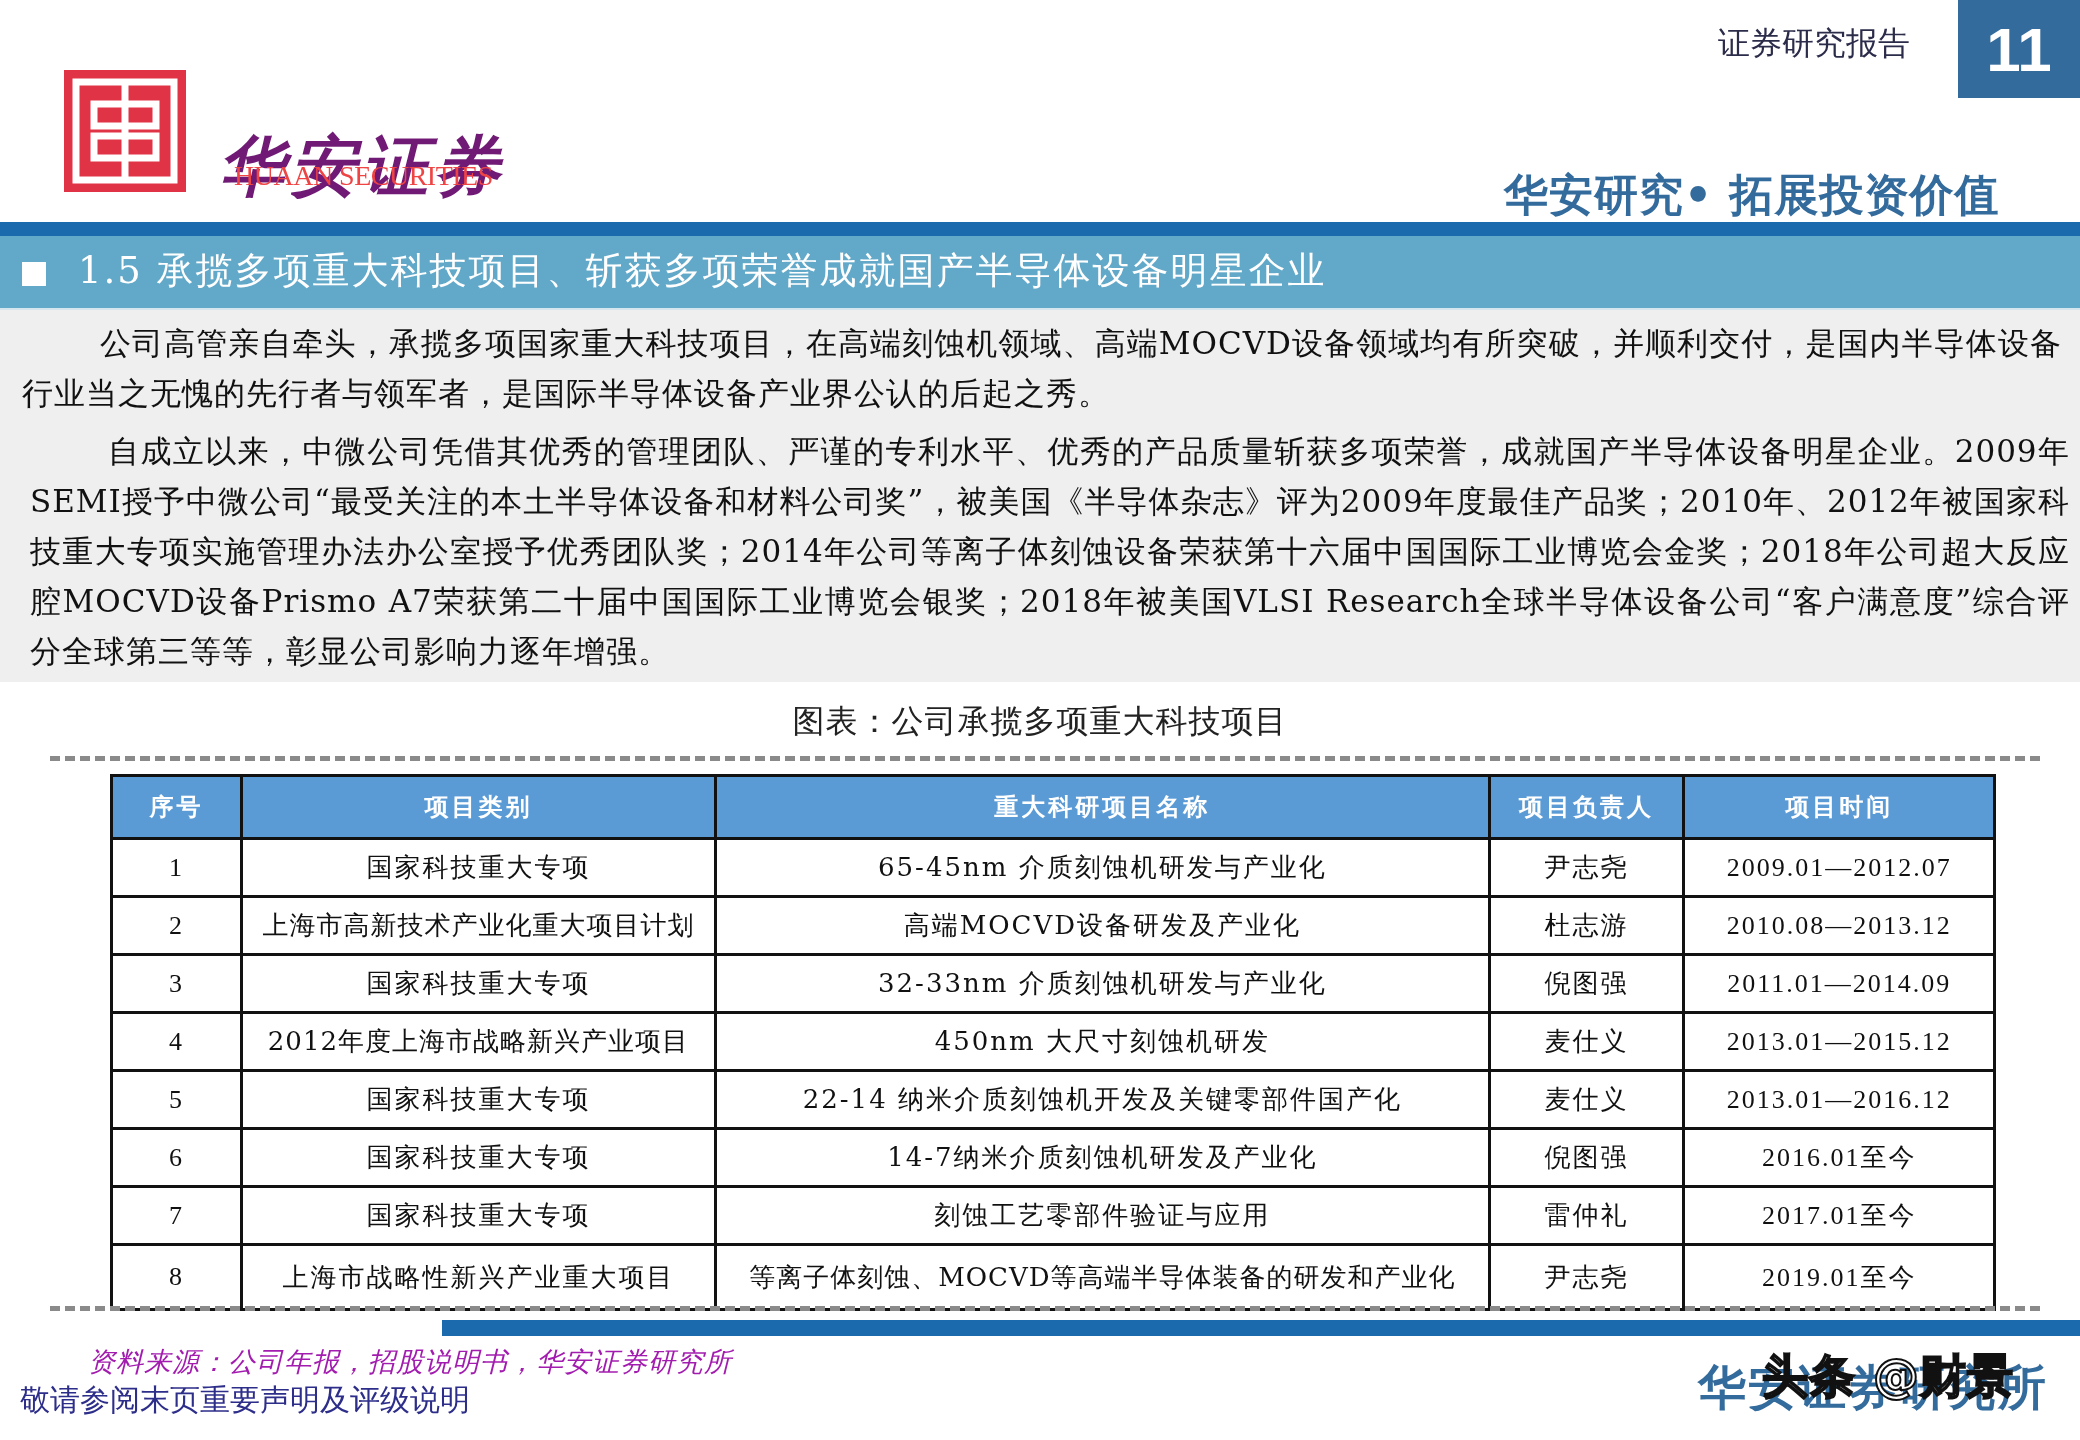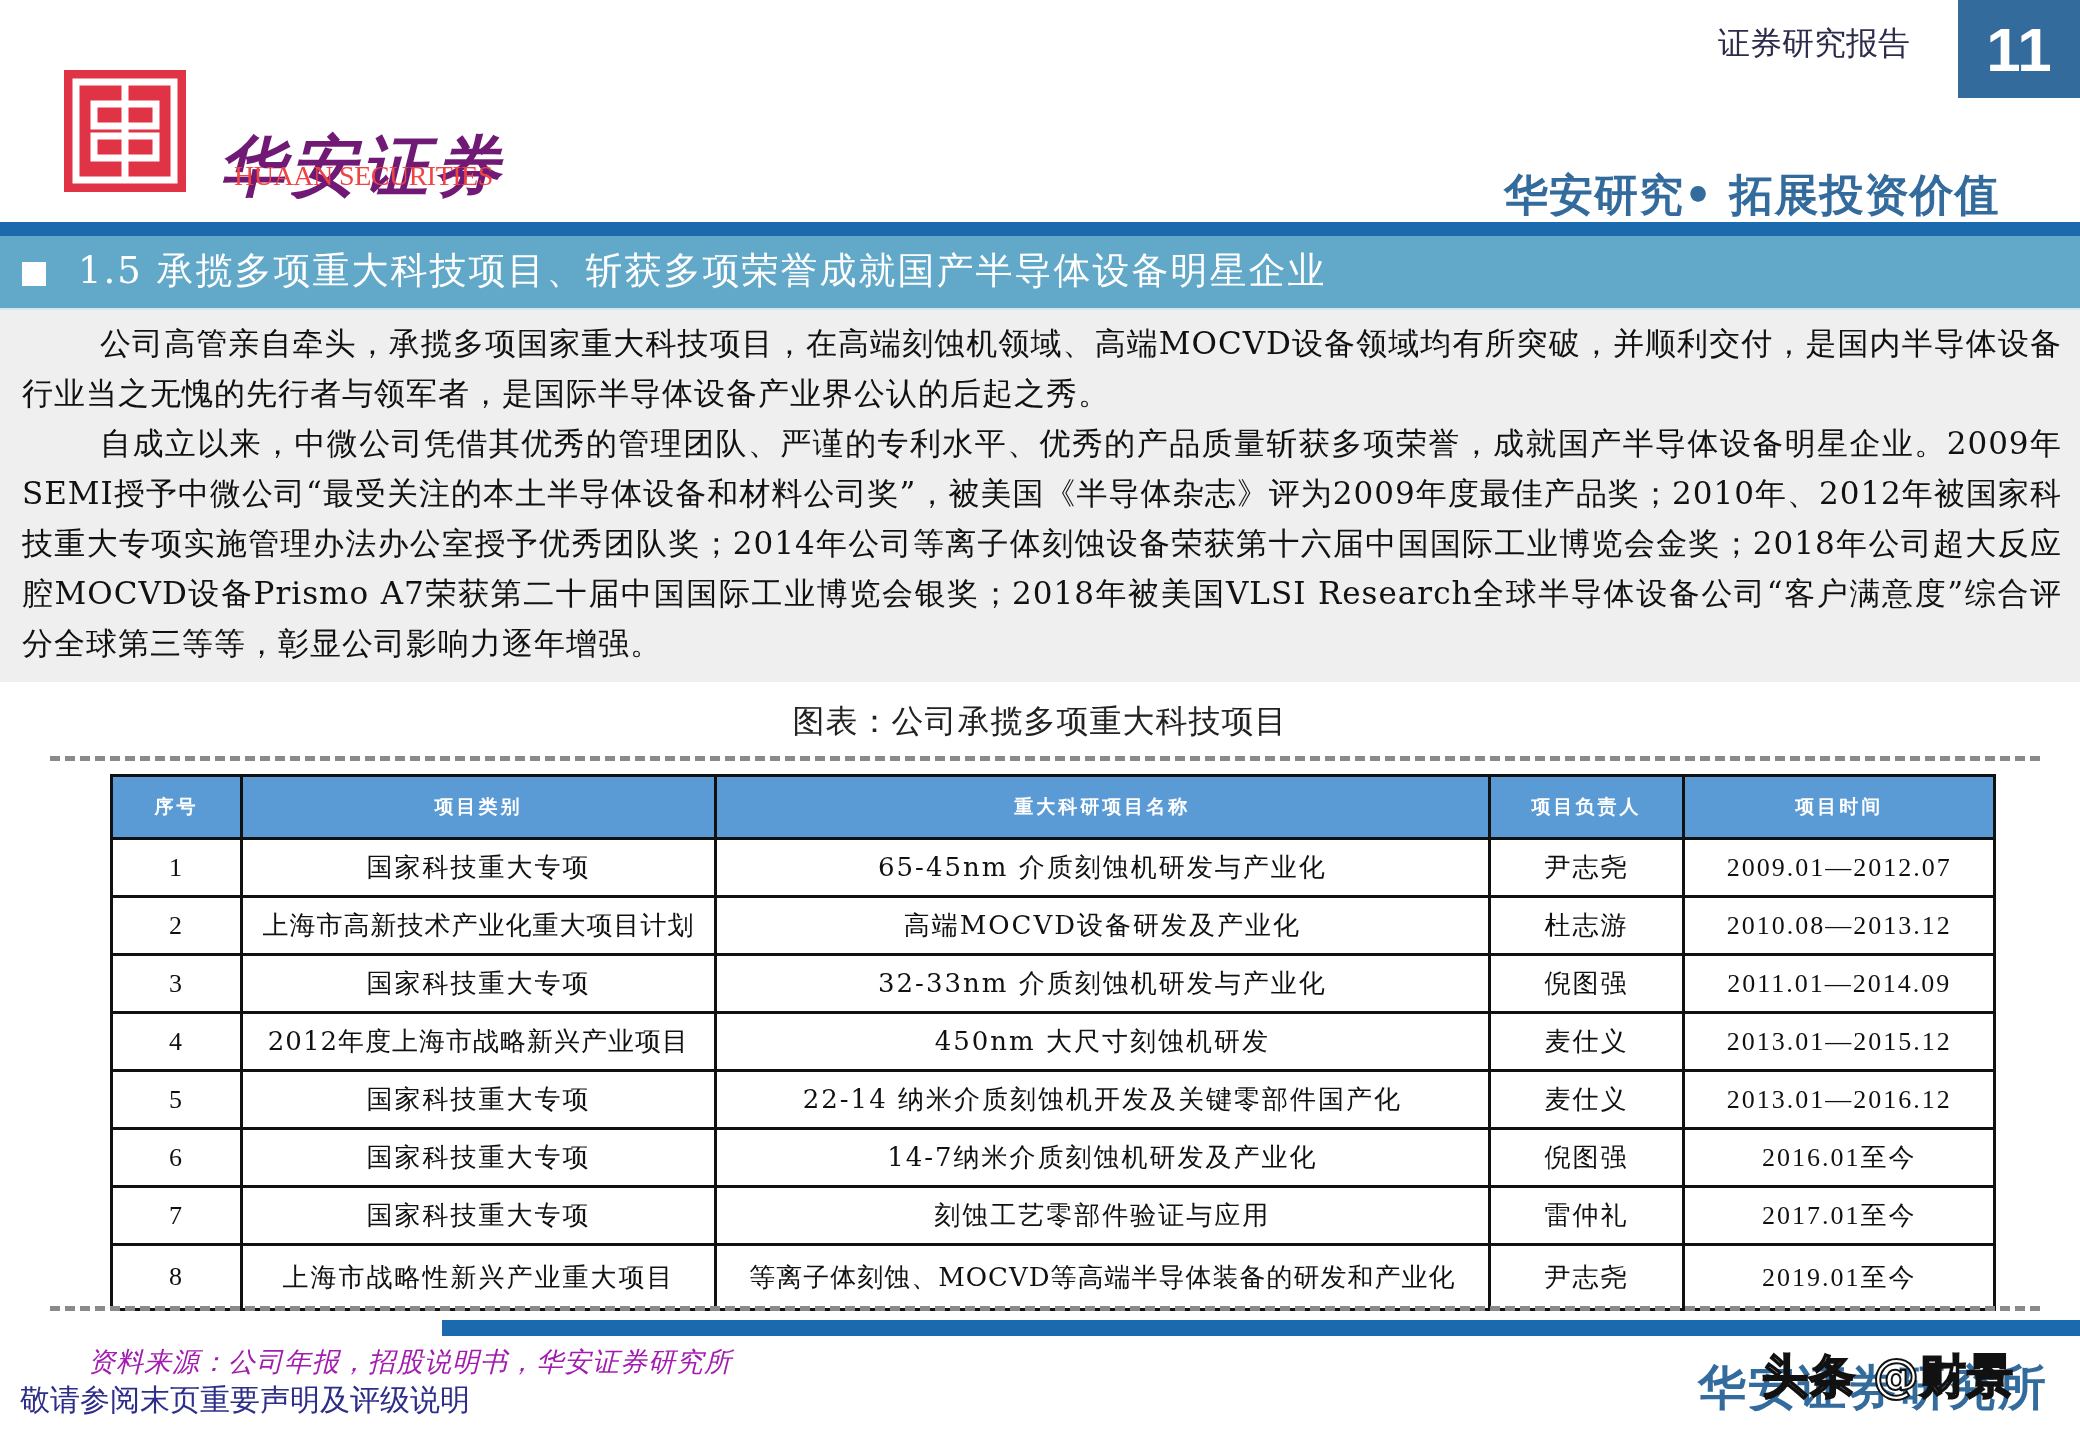--- a/index.html
+++ b/index.html
@@ -30,21 +30,21 @@
   #para1 { top:318px; text-indent:78px; }
   #para2 { top:418px; text-indent:78px; }
 
   
   #fig-caption { left:0; width:2080px; top:700px; text-align:center; font-size:32px; color:#222; letter-spacing:1px; }
   .dash { position:absolute; left:50px; width:1990px; height:0; border-top:5px dashed #8a8a8a; }
   #dash-top { top:756px; }
   #dash-bottom { top:1306px; }
 
   table#projects { position:absolute; left:110px; top:774px; width:1886px; border-collapse:collapse; }
-  #projects th { background:#5b9bd5; color:#fff; font-weight:bold; font-size:19px; height:58px;
+  #projects th { background:#5b9bd5; color:#fff; font-weight:bold; font-size:24px; height:58px;
                  border:3px solid #111; letter-spacing:3px; font-family:"DejaVu Serif",serif; }
   #projects td { font-size:26px; text-align:center; border:3px solid #111; height:53px; letter-spacing:2px; color:#111; }
   #projects tr.last td { height:60px; }
   #projects td.num { font-family:"Liberation Serif",serif; }
 
   
   #bottom-bar { left:442px; top:1320px; width:1638px; height:16px; background:#1a6aad; }
   #source { left:88px; top:1344px; font-size:27px; font-style:italic; color:#a21caf; letter-spacing:1px; }
   #disclaimer { left:20px; top:1380px; font-family:"DejaVu Sans",sans-serif; font-size:30px; color:#2d2d8a; }
   #footer-brand { left:1698px; top:1356px; font-family:"DejaVu Sans",sans-serif; font-weight:bold; font-size:48px; color:#336b9c; letter-spacing:2px; }
@@ -73,21 +73,21 @@
 </div>
 <div id="slogan" class="abs">华安研究• 拓展投资价值</div>
 
 <div id="top-band" class="abs"></div>
 <div id="section-band" class="abs"></div>
 <div id="section-square" class="abs"></div>
 <div id="section-title" class="abs">1.5 承揽多项重大科技项目、斩获多项荣誉成就国产半导体设备明星企业</div>
 
 <div id="body-box" class="abs"></div>
 <p id="para1" class="para" style="margin:0">公司高管亲自牵头，承揽多项国家重大科技项目，在高端刻蚀机领域、高端MOCVD设备领域均有所突破，并顺利交付，是国内半导体设备行业当之无愧的先行者与领军者，是国际半导体设备产业界公认的后起之秀。</p>
-<p id="para2" class="para" style="margin:0">自成立以来，中微公司凭借其优秀的管理团队、严谨的专利水平、优秀的产品质量斩获多项荣誉，成就国产半导体设备明星企业。2009年SEMI授予中微公司“最受关注的本土半导体设备和材料公司奖”，被美国《半导体杂志》评为2009年度最佳产品奖；2010年、2012年被国家科技重大专项实施管理办法办公室授予优秀团队奖；2014年公司等离子体刻蚀设备荣获第十六届中国国际工业博览会金奖；2018年公司超大反应腔MOCVD设备Prismo A7荣获第二十届中国国际工业博览会银奖；2018年被美国VLSI Research全球半导体设备公司“客户满意度”综合评分全球第三等等，彰显公司影响力逐年增强。</p>
+<p id="para2" class="para" style="margin:8px">自成立以来，中微公司凭借其优秀的管理团队、严谨的专利水平、优秀的产品质量斩获多项荣誉，成就国产半导体设备明星企业。2009年SEMI授予中微公司“最受关注的本土半导体设备和材料公司奖”，被美国《半导体杂志》评为2009年度最佳产品奖；2010年、2012年被国家科技重大专项实施管理办法办公室授予优秀团队奖；2014年公司等离子体刻蚀设备荣获第十六届中国国际工业博览会金奖；2018年公司超大反应腔MOCVD设备Prismo A7荣获第二十届中国国际工业博览会银奖；2018年被美国VLSI Research全球半导体设备公司“客户满意度”综合评分全球第三等等，彰显公司影响力逐年增强。</p>
 
 <div id="fig-caption" class="abs">图表：公司承揽多项重大科技项目</div>
 <div id="dash-top" class="dash"></div>
 
 <table id="projects">
   <colgroup>
     <col style="width:130px">
       <col style="width:475px">
       <col style="width:775px">
       <col style="width:195px">

